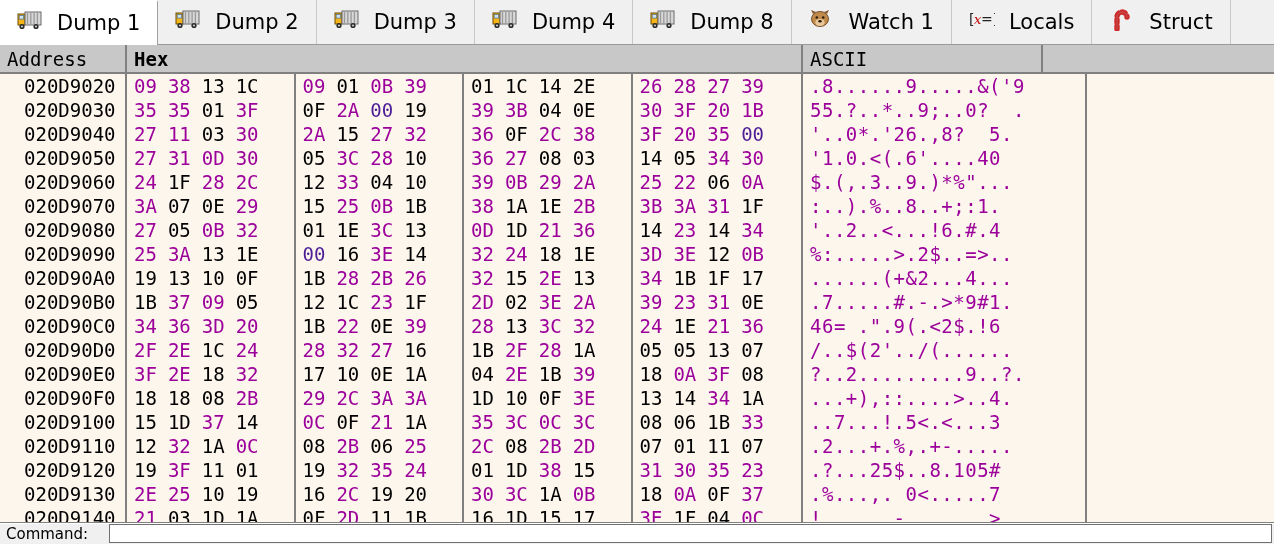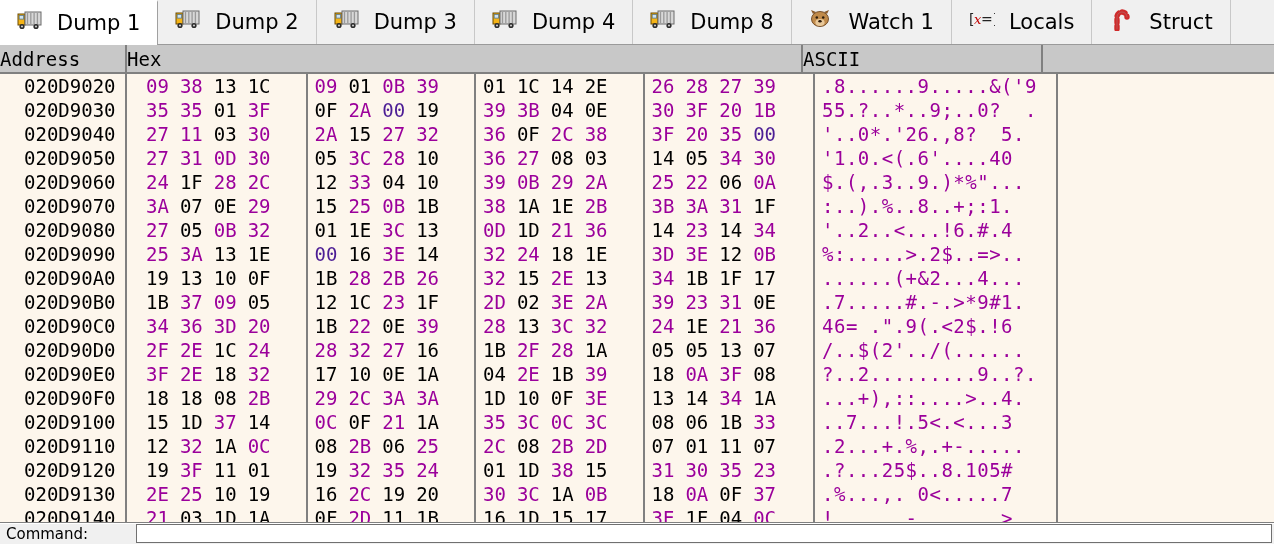--- a/index.html
+++ b/index.html
@@ -67,27 +67,28 @@
     border-bottom: 2px solid #808080;
     box-sizing: border-box;
     flex: none;
   }
   .hcell {
     font-family: "DejaVu Sans Mono", monospace;
     font-size: 19px;
     color: #000;
     display: flex;
     align-items: center;
+    padding-left: 7px;
     box-sizing: border-box;
     border-right: 2px solid #808080;
     background: #c8c8c8;
     height: 100%;
   }
   .hcell.addr  { width: 127px; }
-  .hcell.hex   { width: 676px; }
+  .hcell.hex   { width: 676px; font-weight: bold; }
   .hcell.ascii { width: 240px; }
   .hcell.extra { flex: 1; border-right: none; }
 
   #rows {
     flex: 1;
     overflow: hidden;
     background: #fdf6ec;
   }
   .row {
     display: flex;
@@ -105,33 +106,32 @@
     color: #000;
     border-right: 2px solid #808080;
     overflow: hidden;
   }
   .c-hex {
     width: 676px;
     box-sizing: border-box;
     display: flex;
     border-right: 2px solid #808080;
     overflow: hidden;
-    margin-left: 12px;
   }
   .hex-group {
     width: 169px;
     box-sizing: border-box;
     padding-left: 7px;
     border-right: 2px solid #808080;
     overflow: hidden;
   }
   .hex-group:last-child { border-right: none; }
   .byte { padding-right: 11px; }
   .c-ascii {
-    width: 243px;
+    width: 284px;
     box-sizing: border-box;
     padding-left: 7px;
     border-right: 2px solid #808080;
     color: #9b009b;
     overflow: hidden;
     letter-spacing: 0.5px;
   }
   .c-extra { flex: 1; }
 
   
@@ -142,21 +142,21 @@
   
   #cmdbar {
     height: 20px;
     display: flex;
     align-items: center;
     background: #f0f0f0;
     box-sizing: border-box;
     border-top: 1px solid #ffffff;
   }
   #cmd-label {
-    width: 136px;
+    width: 109px;
     font-size: 15px;
     color: #000;
     padding-left: 6px;
     box-sizing: border-box;
     overflow: hidden;
     white-space: nowrap;
   }
   #cmd-input {
     flex: 1;
     height: 19px;

